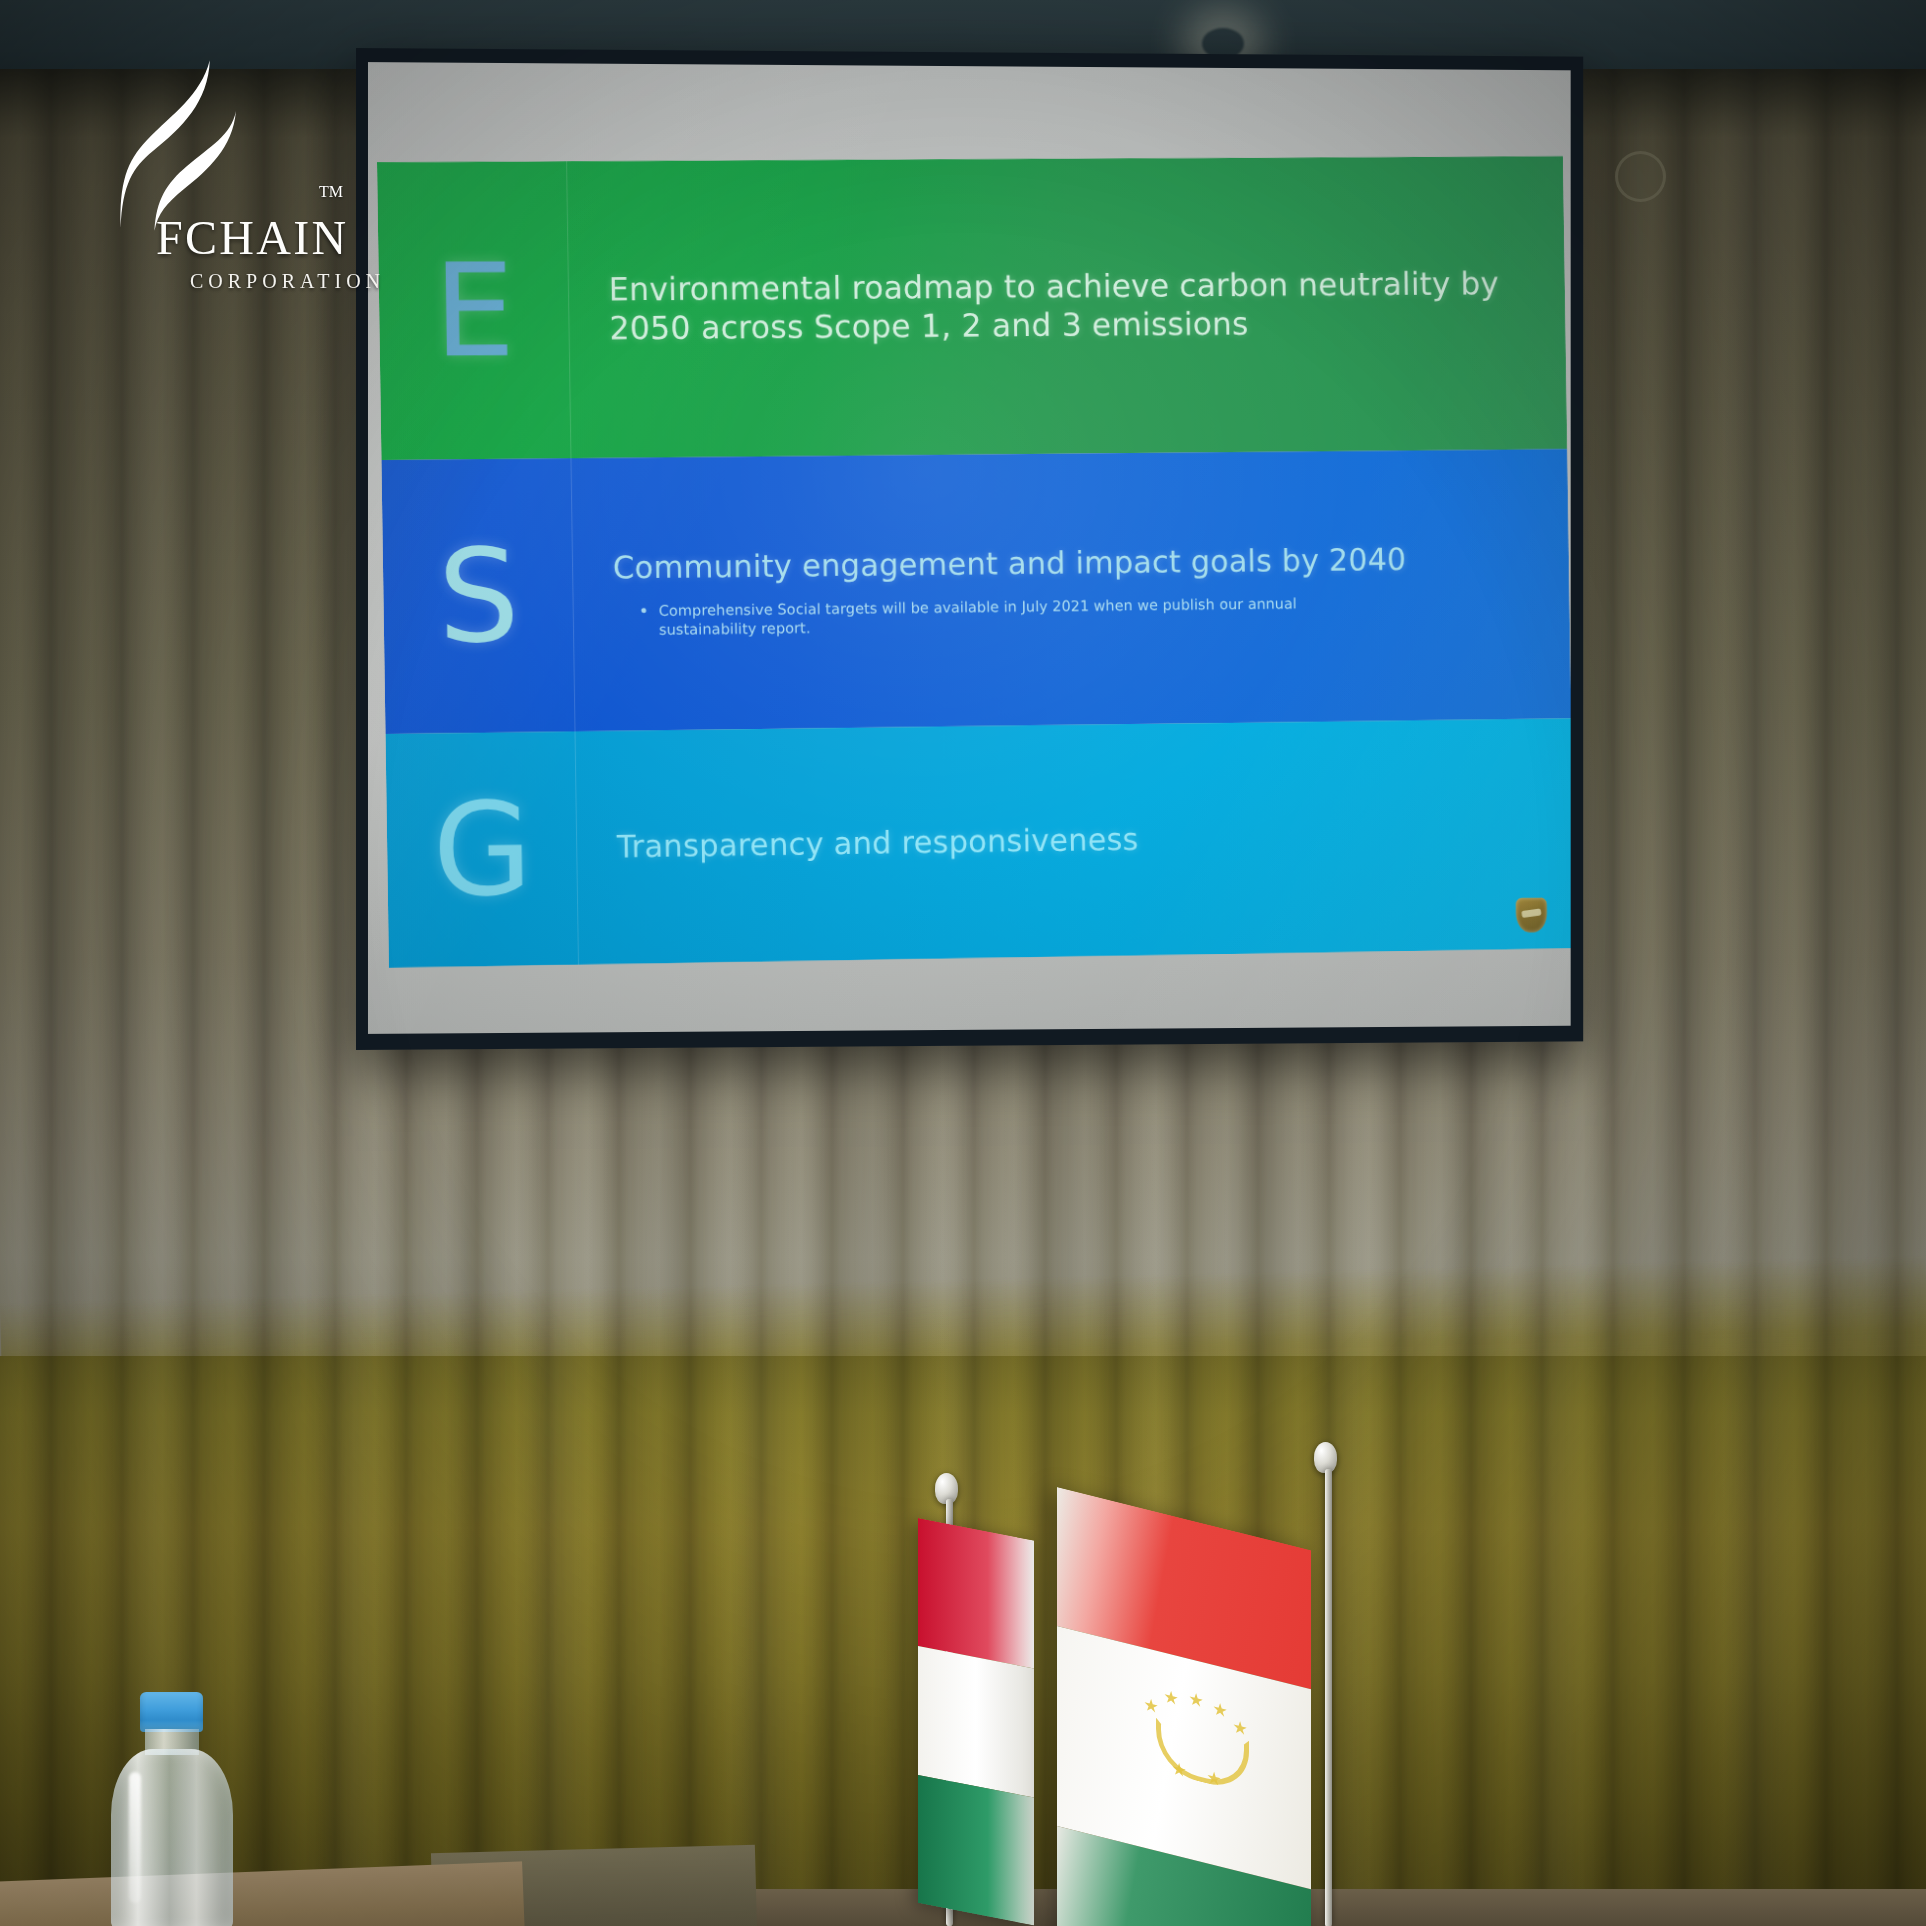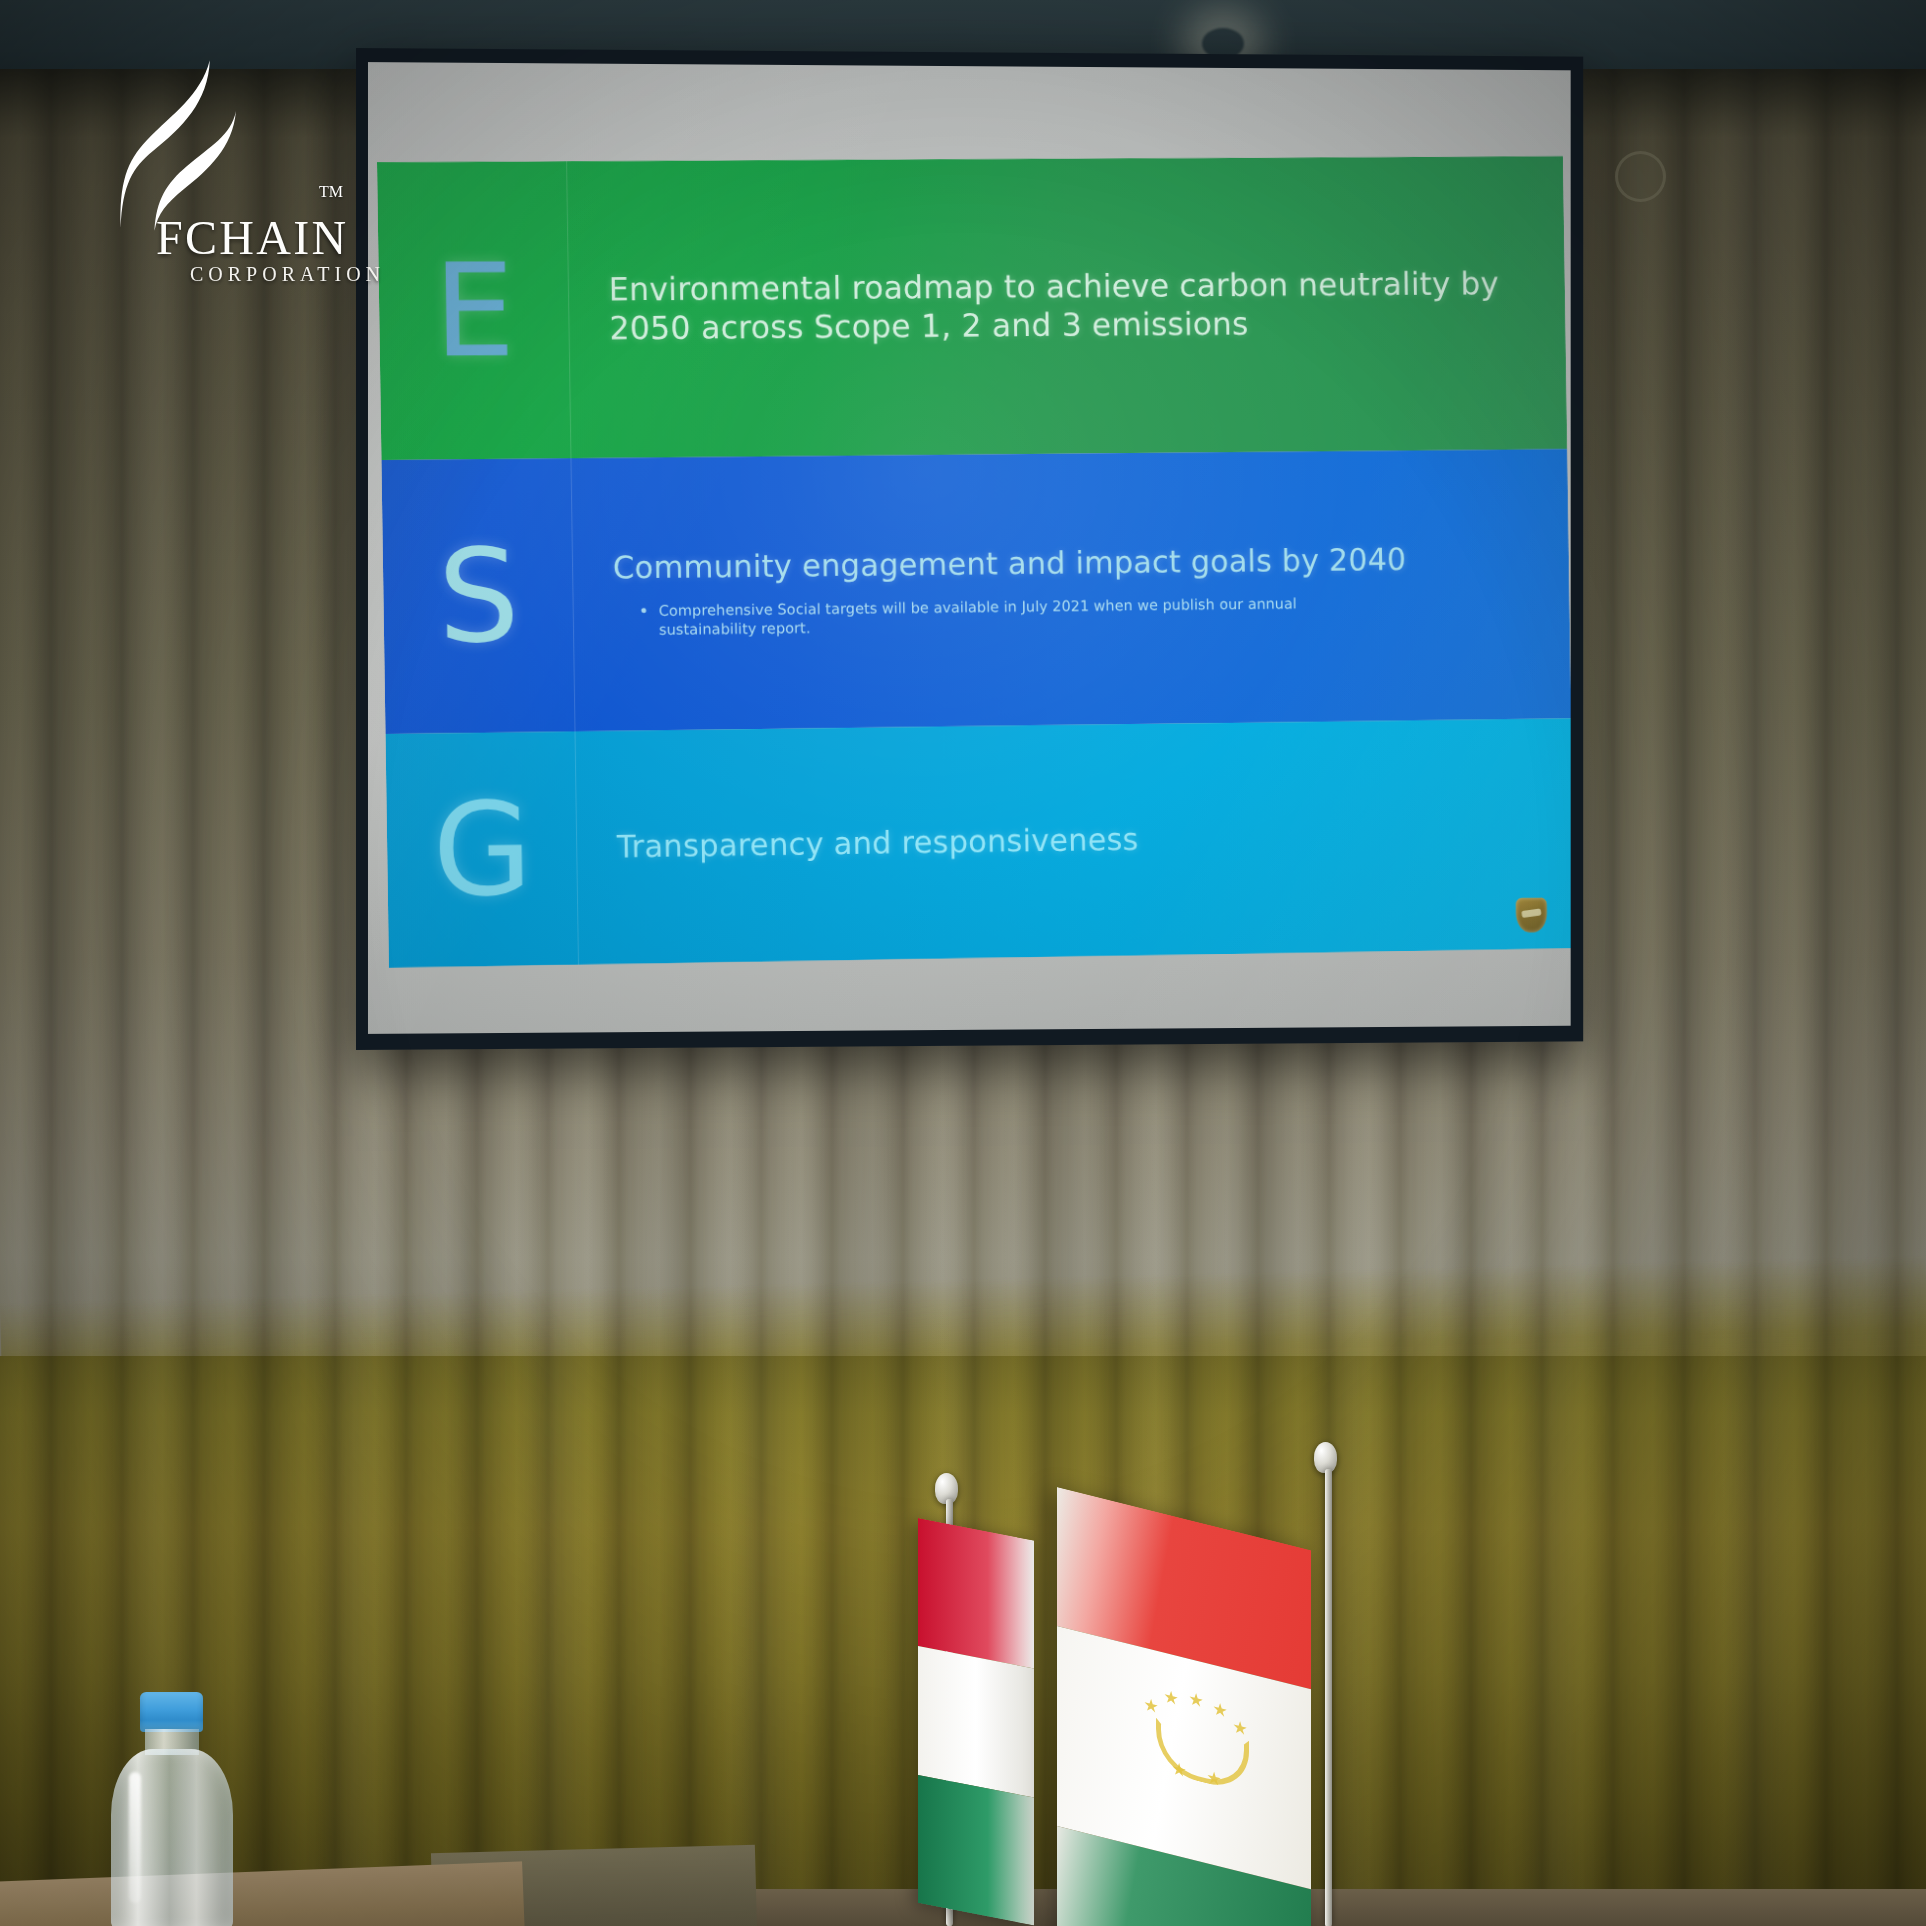--- a/index.html
+++ b/index.html
@@ -301,21 +301,21 @@
     line-height: 1;
     padding-left: 82px;
     text-shadow: 0 1.5px 4.6px rgba(0,0,0,0.6);
   }
   .logo-sub {
     font-family: "Liberation Serif", serif;
     font-size: 20px;
     letter-spacing: 5px;
     color: #f3f2ee;
     line-height: 1;
-    margin-top: 2px;
+    margin-top: 9px;
     padding-left: 116px;
     text-shadow: 0 1.5px 3.9px rgba(0,0,0,0.6);
   }
   .logo-tm {
     position: absolute;
     left: 245px; top: 129px;
     font-family: "Liberation Serif", serif;
     font-size: 16px;
     color: #ffffff;
     text-shadow: 0 0.8px 3.1px rgba(0,0,0,0.6);

